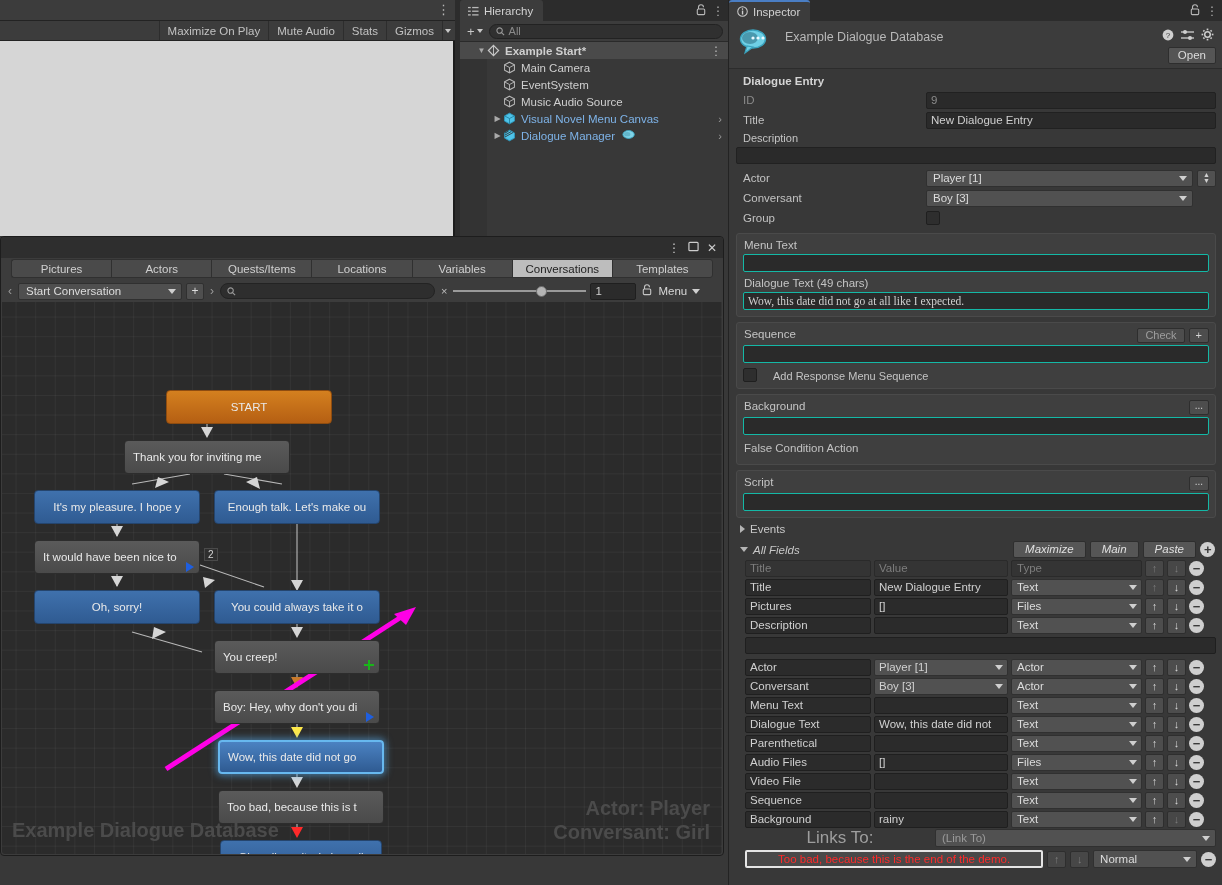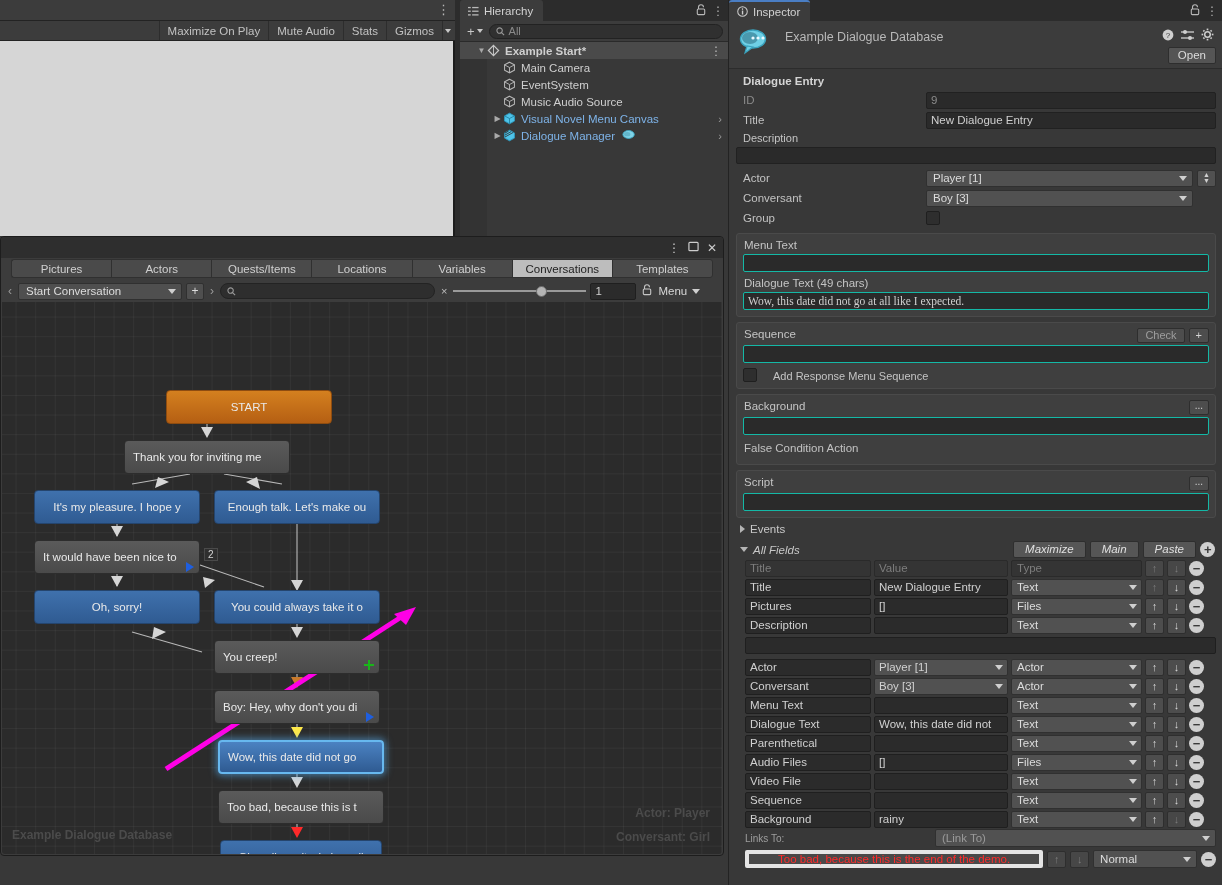--- a/index.html
+++ b/index.html
@@ -95,21 +95,21 @@
   .af-c2 { width:134px; height:17px; background:#2b2b2b; border:1px solid #1f1f1f; border-radius:2px; display:flex; align-items:center; padding:0 4px; font-size:11.5px; color:#d0d0d0; overflow:hidden; white-space:nowrap;}
   .af-c2.pop { background:#515151; border:1px solid #303030; justify-content:space-between; padding-right:4px;}
   .af-c3 { width:131px; height:17px; background:#515151; border:1px solid #303030; border-radius:2px; display:flex; align-items:center; justify-content:space-between; padding:0 4px 0 5px; font-size:11.5px; color:#dcdcdc;}
   .af-hdr .af-c1,.af-hdr .af-c2,.af-hdr .af-c3 { background:#343434; border-color:#2a2a2a; color:#7d7d7d;}
   .arrbtn { width:19px; height:17px; background:#4d4d4d; border:1px solid #2e2e2e; border-radius:2px;
      display:flex; align-items:center; justify-content:center; font-size:11px; color:#d8d8d8;}
   .arrbtn.dis { color:#7b7b7b; background:#474747;}
   .af-sep { height:17px; background:#2b2b2b; border:1px solid #1f1f1f; border-radius:2px; margin:3px 0 4px 9px; width:471px;}
 
   #links-row { display:flex; align-items:center; height:18px; margin-top:1px;}
-  #link-val { width:300px; height:18px; background:#494949; border:4px solid #e5e5e5; border-radius:2px; display:flex; align-items:center; justify-content:center; font-size:11.5px; color:#ff2a2a;}
+  #link-val { width:300px; height:18px; background:#494949; border:2px solid #e5e5e5; border-radius:2px; display:flex; align-items:center; justify-content:center; font-size:11.5px; color:#ff2a2a;}
 
   
   #dlg { position:absolute; left:0px; top:236px; width:724px; height:620px; background:#3c3c3c;
      border:1px solid #1d1d1d; border-radius:4px; }
   #dlg-tabrow { position:relative; height:21px; background:#2e2e2e; border-top-left-radius:4px; border-top-right-radius:4px;}
   #dlg-tab { position:absolute; left:4px; top:0; height:21px; padding:0 16px 0 10px; background:#3c3c3c;
      display:flex; align-items:center; font-size:11.5px; color:#d0d0d0; border-top-left-radius:3px; border-top-right-radius:3px;margin-top:44px;}
   #dlg-winicons { position:absolute; right:6px; top:0; height:21px; display:flex; align-items:center; gap:8px; color:#cdcdcd; font-size:12px;}
   #dlg-tabs2 { position:absolute; left:0; top:21px; width:722px; height:20px; background:#3c3c3c; display:flex;
       align-items:stretch; padding:1px 10px 0 10px;}
@@ -143,21 +143,21 @@
        linear-gradient(to bottom, rgba(255,255,255,0.045) 1px, transparent 1px);
      background-size:19.6px 19.6px; background-position:-6px -5px;}
   .node { position:absolute; height:34px; border-radius:4px; display:flex; align-items:center; justify-content:center;
      font-size:11.5px; color:#e9e9e9; padding:0 8px; white-space:nowrap; overflow:hidden;}
   .node.npc { background:linear-gradient(#5a5a5a,#4a4a4a); border:1px solid #2d2d2d;}
   .node.pc  { background:linear-gradient(#3f71ad,#2f5b92); border:1px solid #25456e;}
   .node.start { background:linear-gradient(#d4801f,#b55f13); border:1px solid #8e4c10; justify-content:center;margin-left:42px;}
   .node.sel { background:linear-gradient(#4b82c2,#2f5b92); border:2px solid #67b8ef; box-shadow:0 0 7px 2px rgba(90,175,240,.55);}
   .node.left { justify-content:flex-start;}
   .badge { position:absolute; font-size:10px; color:#d4d4d4; background:#2f2f2f; border:1px solid #4a4a4a; padding:0px 3px;}
-  .wm { position:absolute; font-size:12px; color:#4b4b4b; font-weight:bold; }
+  .wm { position:absolute; font-size:20px; color:#4b4b4b; font-weight:bold; }
   svg.edges { position:absolute; inset:0; width:720px; height:552px; pointer-events:none;}
 </style>
 </head>
 <body>
 
 <div id="root">
 
   <div id="gameview">
     <div id="gv-tabrow">
       <div id="gv-kebab">⋮</div>
@@ -621,21 +621,21 @@
               <span>Text</span>
               <span class="pop-arrow"></span>
             </div>
             <div class="arrbtn">↑</div>
             <div class="arrbtn dis">↓</div>
             <div class="circ">−</div>
           </div>
         </div>
 
       <div id="links-row" style="padding-left:9px;">
-        <div style="width:190px; color:#9e9e9e; font-size:10px;">Links To:</div>
+        <div style="width:190px; color:#9e9e9e; font-size:17px;text-align:center;">Links To:</div>
         <div class="f-popup" style="height:18px;">
           <span style="color:#9a9a9a;">(Link To)</span>
           <span class="pop-arrow"></span>
         </div>
       </div>
 
       <div style="display:flex; align-items:center; gap:4px; padding-left:9px; margin-top:3px;">
         <div id="link-val">Too bad, because this is the end of the demo.</div>
         <div class="arrbtn dis">↑</div>
         <div class="arrbtn dis">↓</div>

